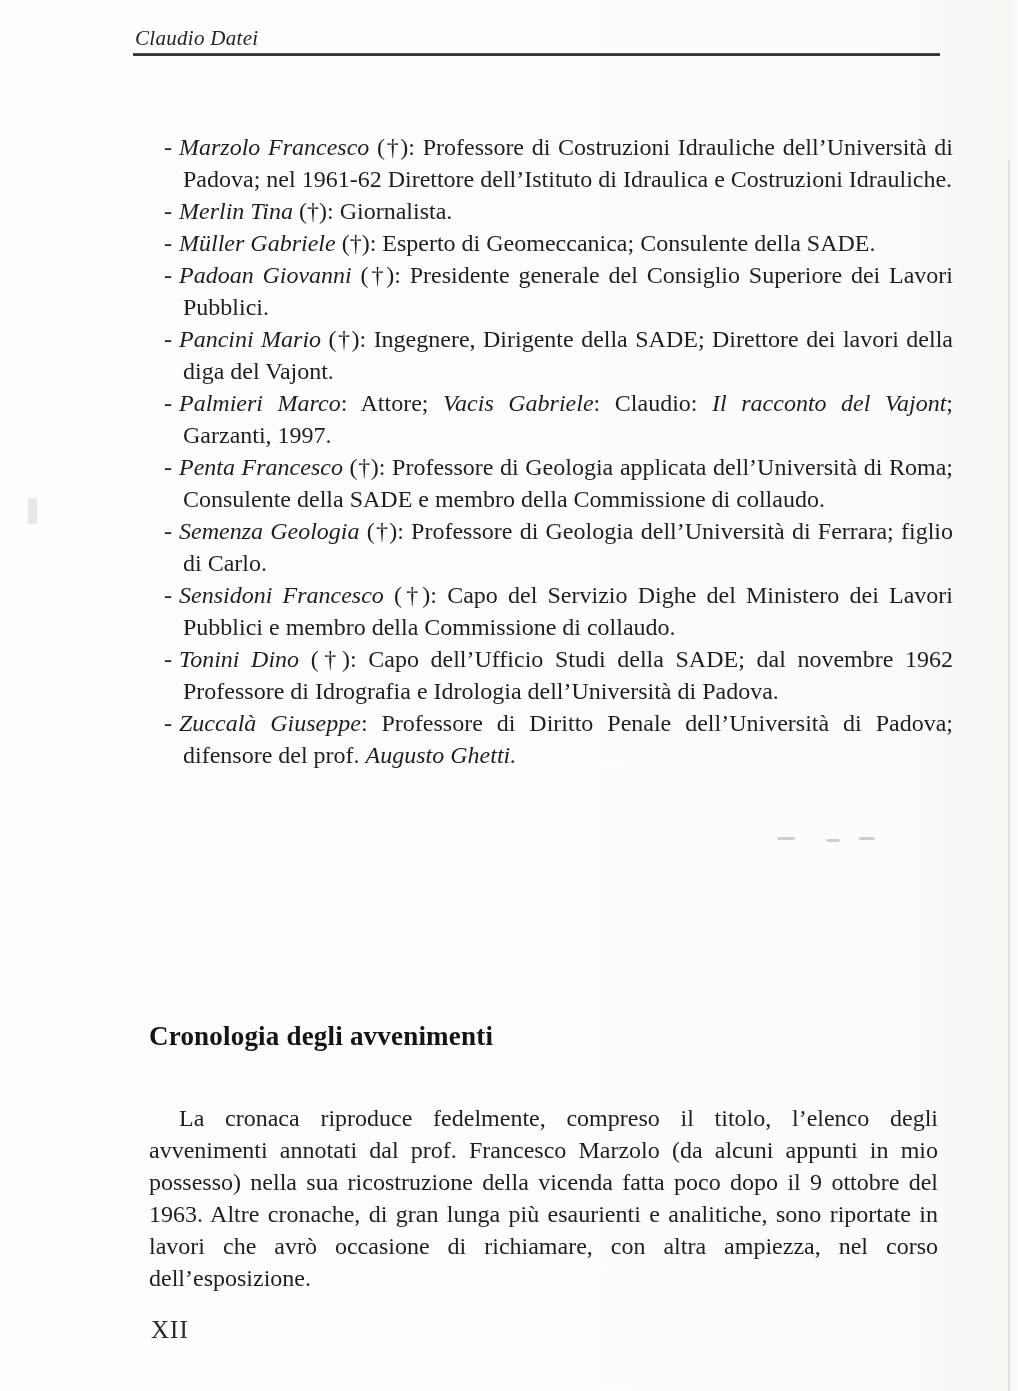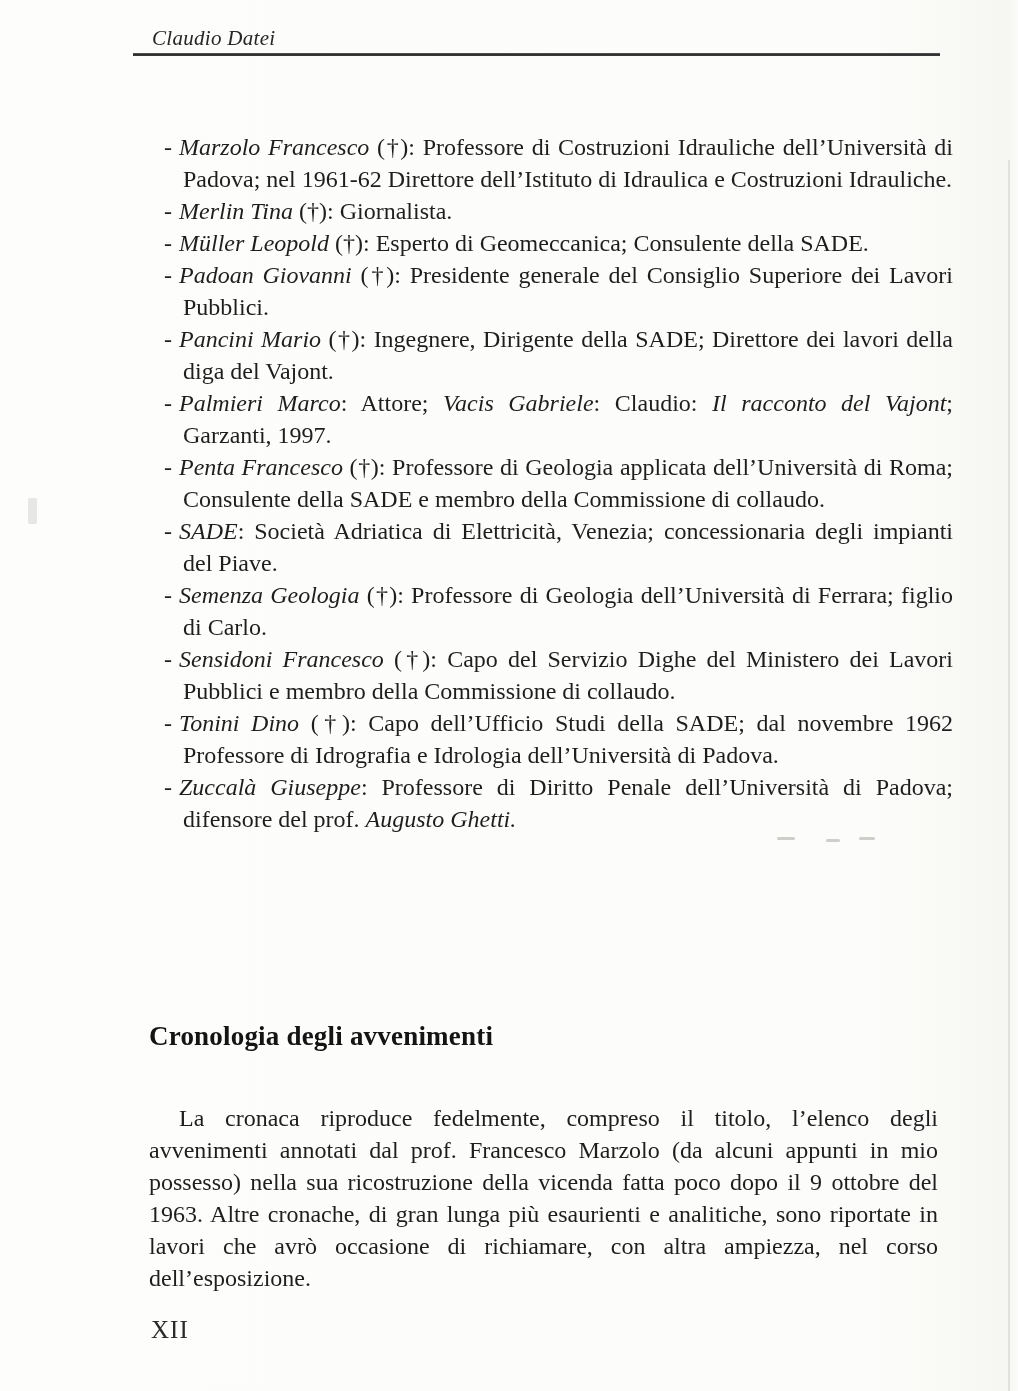--- a/index.html
+++ b/index.html
@@ -11,21 +11,21 @@
     position: relative;
     width: 1018px;
     height: 1391px;
     overflow: hidden;
     background: linear-gradient(90deg, #fdfdfc 0%, #fcfcfa 86%, #f6f6f3 99%, #fbfbf9 100%);
     font-family: "Liberation Serif", "DejaVu Serif", serif;
     color: #1e1e1e;
   }
   .running-header {
     position: absolute;
-    left: 152px;
+    left: 135px;
     top: 26px;
     font-style: italic;
     font-size: 21px;
     letter-spacing: 0.3px;
     color: #262626;
     white-space: nowrap;
   }
   .header-rule {
     position: absolute;
     left: 133px;
@@ -123,26 +123,25 @@
 
   <div class="running-header">
     <span>Claudio Datei</span>
   </div>
 
   <div class="header-rule"></div>
 
   <ul class="glossary" id="glossary-list">
       <li><span class="dash">-</span><em>Marzolo Francesco</em><span> (†): Professore di Costruzioni Idrauliche dell’Università di Padova; nel 1961-62 Direttore dell’Istituto di Idraulica e Costruzioni Idrauliche.</span></li>
       <li><span class="dash">-</span><em>Merlin Tina</em><span> (†): Giornalista.</span></li>
-      <li><span class="dash">-</span><em>Müller Leopold</em><span> (†): Esperto di Geomeccanica; Consulente della SADE.</span></li>
+      <li><span class="dash">-</span><em>Müller Gabriele</em><span> (†): Esperto di Geomeccanica; Consulente della SADE.</span></li>
       <li><span class="dash">-</span><em>Padoan Giovanni</em><span> (†): Presidente generale del Consiglio Superiore dei Lavori Pubblici.</span></li>
       <li><span class="dash">-</span><em>Pancini Mario</em><span> (†): Ingegnere, Dirigente della SADE; Direttore dei lavori della diga del Vajont.</span></li>
       <li><span class="dash">-</span><em>Palmieri Marco</em><span>: Attore; </span><em>Vacis Gabriele</em><span>: Claudio: </span><em>Il racconto del Vajont</em><span>; Garzanti, 1997.</span></li>
       <li><span class="dash">-</span><em>Penta Francesco</em><span> (†): Professore di Geologia applicata dell’Università di Roma; Consulente della SADE e membro della Commissione di collaudo.</span></li>
-      <li><span class="dash">-</span><em>SADE</em><span>: Società Adriatica di Elettricità, Venezia; concessionaria degli impianti del Piave.</span></li>
       <li><span class="dash">-</span><em>Semenza Geologia</em><span> (†): Professore di Geologia dell’Università di Ferrara; figlio di Carlo.</span></li>
       <li><span class="dash">-</span><em>Sensidoni Francesco</em><span> (†): Capo del Servizio Dighe del Ministero dei Lavori Pubblici e membro della Commissione di collaudo.</span></li>
       <li><span class="dash">-</span><em>Tonini Dino</em><span> (†): Capo dell’Ufficio Studi della SADE; dal novembre 1962 Professore di Idrografia e Idrologia dell’Università di Padova.</span></li>
       <li><span class="dash">-</span><em>Zuccalà Giuseppe</em><span>: Professore di Diritto Penale dell’Università di Padova; difensore del prof. </span><em>Augusto Ghetti.</em></li>
     </ul>
 
   <h2 class="section-title">Cronologia degli avvenimenti</h2>
 
   <p class="body-paragraph">La cronaca riproduce fedelmente, compreso il titolo, l’elenco degli avvenimenti annotati dal prof. Francesco Marzolo (da alcuni appunti in mio possesso) nella sua ricostruzione della vicenda fatta poco dopo il 9 ottobre del 1963. Altre cronache, di gran lunga più esaurienti e analitiche, sono riportate in lavori che avrò occasione di richiamare, con altra ampiezza, nel corso dell’esposizione.</p>
 

